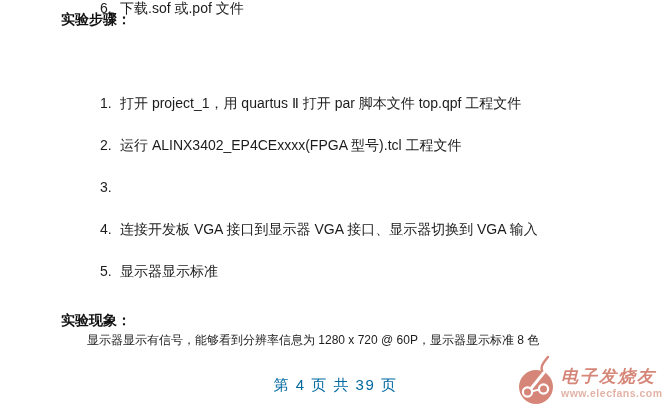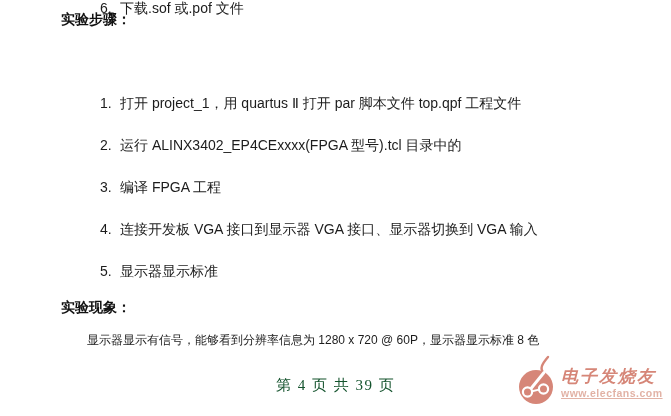--- a/index.html
+++ b/index.html
@@ -17,21 +17,21 @@
   }
   .section-heading {
     position: absolute;
     left: 61px;
     font-size: 14px;
     font-weight: bold;
     color: #111;
     white-space: nowrap;
   }
   #heading-steps { top: 11px; }
-  #heading-result { top: 299px; }
+  #heading-result { top: 312px; }
 
   .step {
     position: absolute;
     left: 100px;
     font-size: 14px;
     white-space: nowrap;
     display: flex;
   }
   .step .num { min-width: 15px; margin-right: 5px; }
   .step:nth-of-type(1) { top: 53px; }
@@ -47,24 +47,24 @@
     top: 332px;
     font-size: 12px;
     white-space: nowrap;
   }
 
   .footer {
     position: absolute;
     left: 0; right: 0;
     top: 376px;
     text-align: center;
-    font-family: Liberation Serif, serif;
+    font-family: Liberation Sans, sans-serif;
     font-size: 15px;
     letter-spacing: 1.5px;
-    color: #14532d;
+    color: #0369a1;
   }
 
   .watermark {
     position: absolute;
     left: 516px;
     top: 356px;
     width: 152px;
     height: 54px;
     display: flex;
     align-items: center;
@@ -81,41 +81,39 @@
     white-space: nowrap;
     text-shadow: 1px 1px 0 #ffffff;
   }
   .wm-url {
     margin-top: 3px;
     font-size: 10.5px;
     font-weight: bold;
     letter-spacing: 0.5px;
     white-space: nowrap;
     text-shadow: 1px 1px 0 #ffffff;
-    text-decoration: underline;
   }
 </style>
 </head>
 <body>
 
 <div class="page">
 
   <div class="section-heading" id="heading-steps">实验步骤：</div>
 
   <div class="step">
     <span class="num">1.</span>
     <span class="txt">打开 project_1，用 quartus Ⅱ 打开 par 脚本文件 top.qpf 工程文件</span>
   </div>
   <div class="step">
     <span class="num">2.</span>
-    <span class="txt">运行 ALINX3402_EP4CExxxx(FPGA 型号).tcl 目录中的</span>
+    <span class="txt">运行 ALINX3402_EP4CExxxx(FPGA 型号).tcl 工程文件</span>
   </div>
   <div class="step">
     <span class="num">3.</span>
-    <span class="txt">编译 FPGA 工程</span>
   </div>
   <div class="step">
     <span class="num">4.</span>
     <span class="txt">连接开发板 VGA 接口到显示器 VGA 接口、显示器切换到 VGA 输入</span>
   </div>
   <div class="step">
     <span class="num">5.</span>
     <span class="txt">显示器显示标准</span>
   </div>
   <div class="step">

